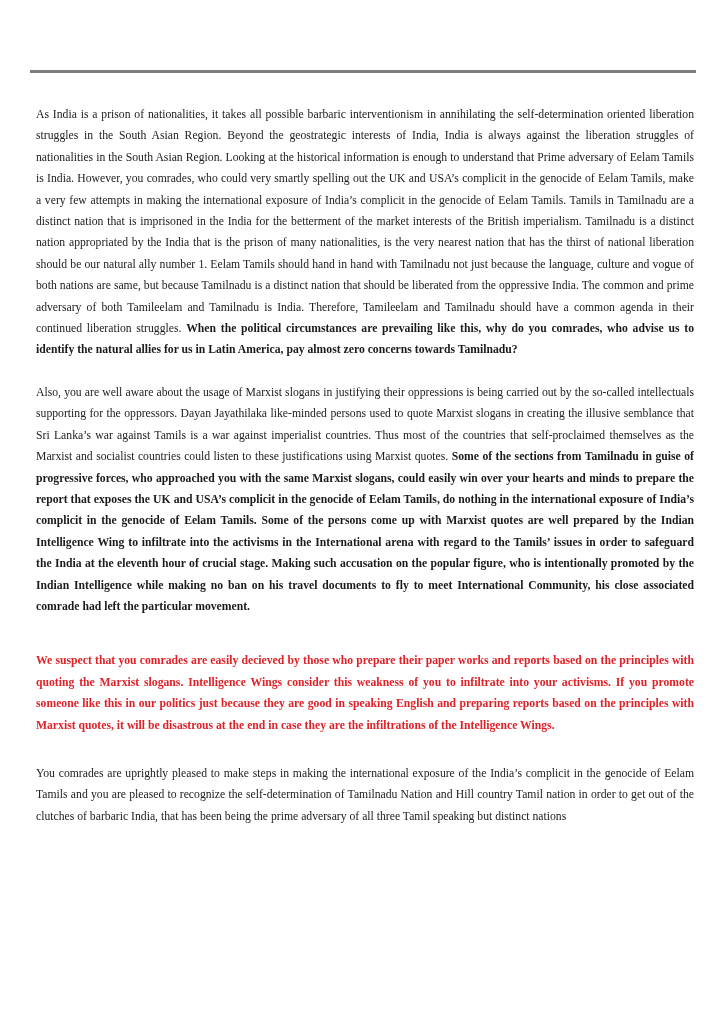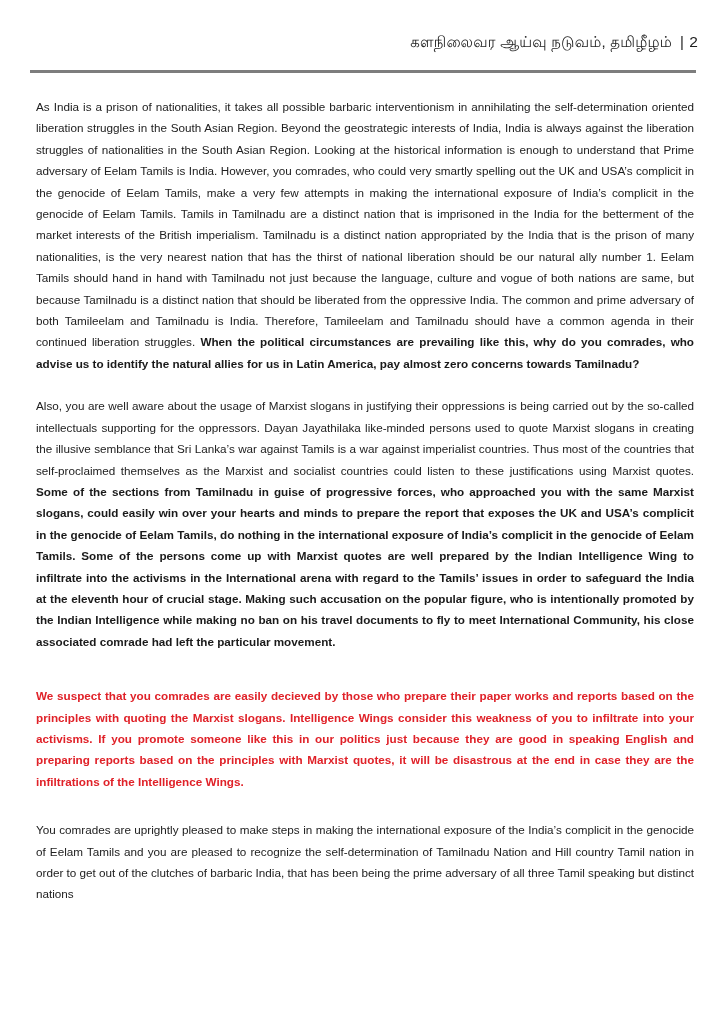--- a/index.html
+++ b/index.html
@@ -46,41 +46,39 @@
     position: absolute;
     top: 96px;
     left: 36px;
     width: 658px;
     font-size: 11.7px;
     line-height: 21.4px;
     color: #212121;
     text-align: justify;
   }
   .content p {
-    margin: 0 0 21px 0;
+    margin: 8px 0 21px 0;
+    font-family: Liberation Serif, serif;
   }
   .content p.para-2 { margin-bottom: 33px; }
   .content p.para-3 { margin-bottom: 27px; }
   .run-bold {
     font-weight: bold;
     color: #1a1a1a;
   }
   .run-bold-red {
     font-weight: bold;
     color: #e02128;
   }
 </style>
 </head>
 <body>
 
 <div class="page">
 
-  <div class="header">
-    <span>களநிலைவர ஆய்வு நடுவம், தமிழீழம்</span><span class="sep">|</span><span class="pgnum">2</span>
-  </div>
 
   <div class="header-rule"></div>
 
   <div class="content">
 
     <p class="para-1"><span class="run-normal">As India is a prison of nationalities, it takes all possible barbaric interventionism in annihilating the self-determination oriented liberation struggles in the South Asian Region. Beyond the geostrategic interests of India, India is always against the liberation struggles of nationalities in the South Asian Region. Looking at the historical information is enough to understand that Prime adversary of Eelam Tamils is India. However, you comrades, who could very smartly spelling out the UK and USA’s complicit in the genocide of Eelam Tamils, make a very few attempts in making the international exposure of India’s complicit in the genocide of Eelam Tamils. Tamils in Tamilnadu are a distinct nation that is imprisoned in the India for the betterment of the market interests of the British imperialism. Tamilnadu is a distinct nation appropriated by the India that is the prison of many nationalities, is the very nearest nation that has the thirst of national liberation should be our natural ally number 1. Eelam Tamils should hand in hand with Tamilnadu not just because the language, culture and vogue of both nations are same, but because Tamilnadu is a distinct nation that should be liberated from the oppressive India. The common and prime adversary of both Tamileelam and Tamilnadu is India. Therefore, Tamileelam and Tamilnadu should have a common agenda in their continued liberation struggles. </span><span class="run-bold">When the political circumstances are prevailing like this, why do you comrades, who advise us to identify the natural allies for us in Latin America, pay almost zero concerns towards Tamilnadu?</span></p>
 
     <p class="para-2"><span class="run-normal">Also, you are well aware about the usage of Marxist slogans in justifying their oppressions is being carried out by the so-called intellectuals supporting for the oppressors. Dayan Jayathilaka like-minded persons used to quote Marxist slogans in creating the illusive semblance that Sri Lanka’s war against Tamils is a war against imperialist countries. Thus most of the countries that self-proclaimed themselves as the Marxist and socialist countries could listen to these justifications using Marxist quotes. </span><span class="run-bold">Some of the sections from Tamilnadu in guise of progressive forces, who approached you with the same Marxist slogans, could easily win over your hearts and minds to prepare the report that exposes the UK and USA’s complicit in the genocide of Eelam Tamils, do nothing in the international exposure of India’s complicit in the genocide of Eelam Tamils. Some of the persons come up with Marxist quotes are well prepared by the Indian Intelligence Wing to infiltrate into the activisms in the International arena with regard to the Tamils’ issues in order to safeguard the India at the eleventh hour of crucial stage. Making such accusation on the popular figure, who is intentionally promoted by the Indian Intelligence while making no ban on his travel documents to fly to meet International Community, his close associated comrade had left the particular movement.</span></p>
 
     <p class="para-3"><span class="run-bold-red">We suspect that you comrades are easily decieved by those who prepare their paper works and reports based on the principles with quoting the Marxist slogans. Intelligence Wings consider this weakness of you to infiltrate into your activisms. If you promote someone like this in our politics just because they are good in speaking English and preparing reports based on the principles with Marxist quotes, it will be disastrous at the end in case they are the infiltrations of the Intelligence Wings.</span></p>

